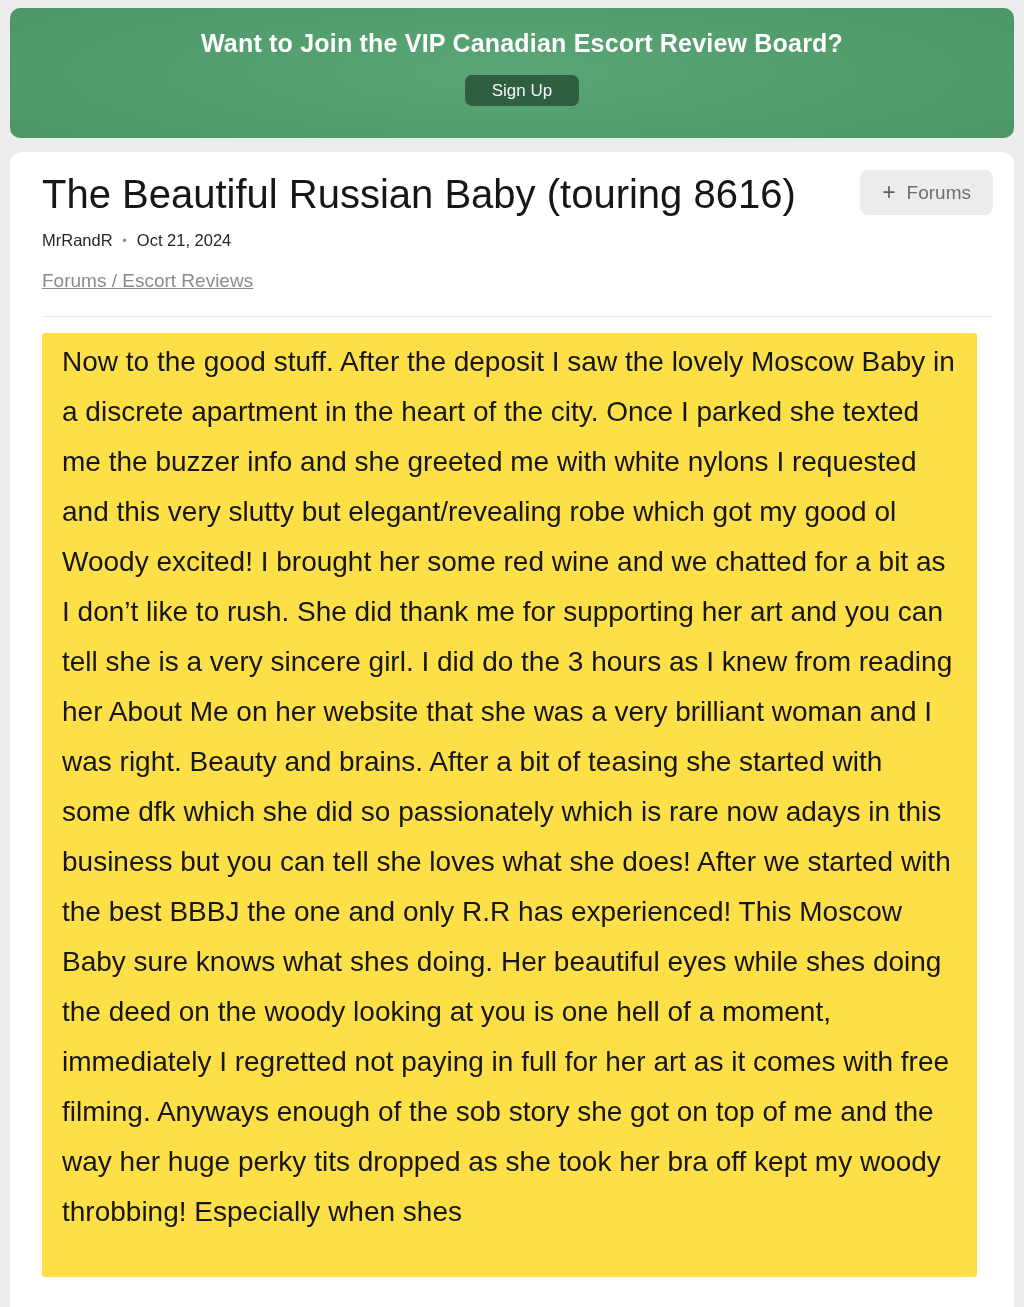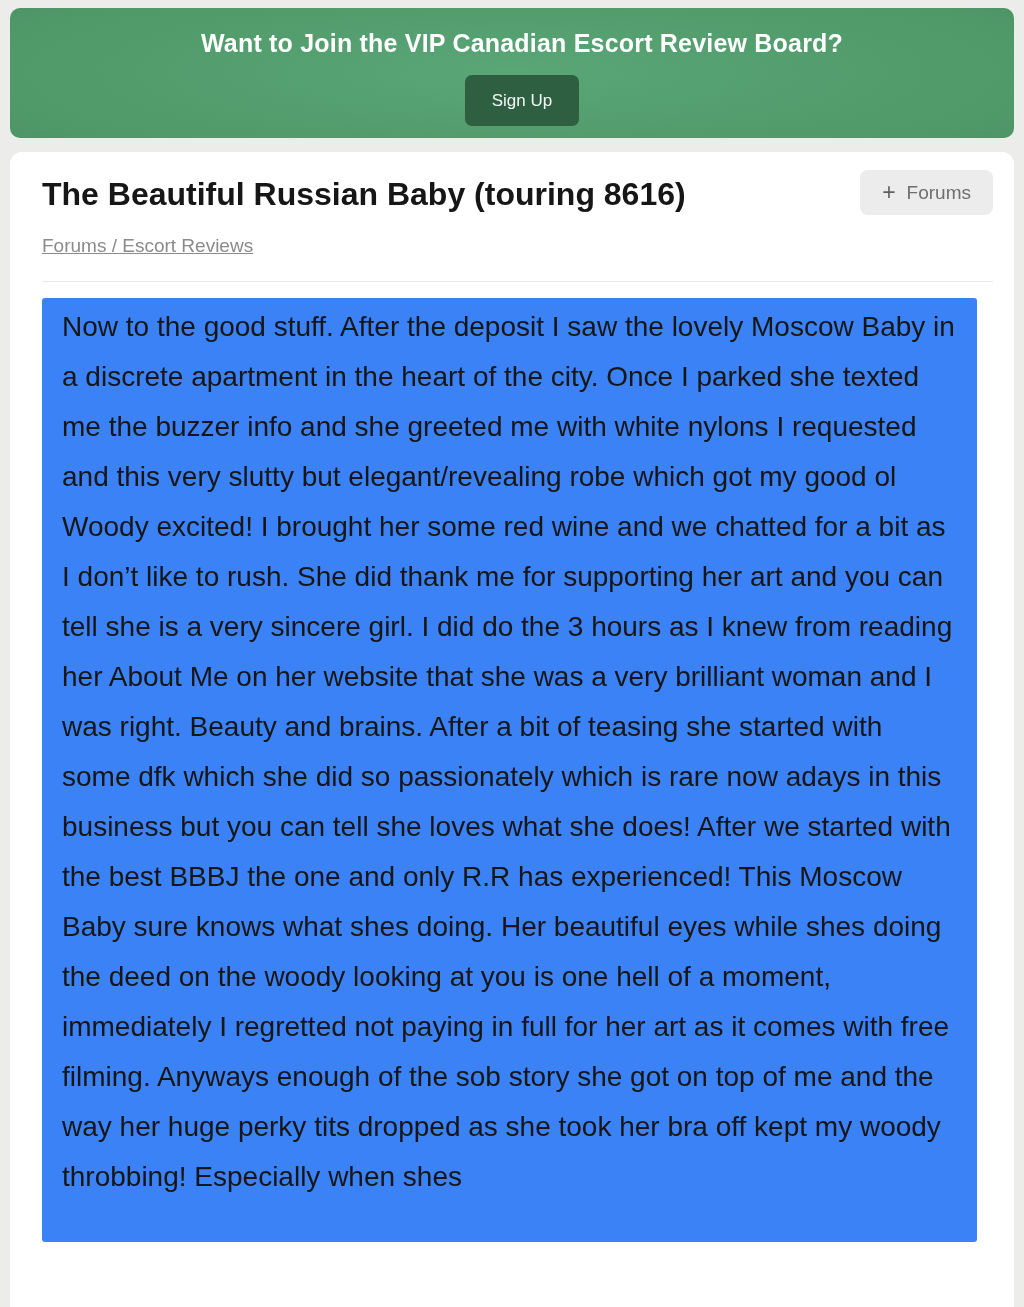--- a/index.html
+++ b/index.html
@@ -30,21 +30,21 @@
     font-size: 25px;
     font-weight: bold;
     letter-spacing: 0.2px;
   }
   .signup-button {
     margin-top: 17px;
     background: #2e5f41;
     color: #f4f7f5;
     font-family: "Liberation Sans", sans-serif;
     font-size: 17px;
-    height: 51px;
+    height: 31px;
     padding: 0 27px;
     border: none;
     border-radius: 7px;
     cursor: pointer;
   }
 
   
   .card {
     margin: 14px 10px 0;
     background: #ffffff;
@@ -53,22 +53,22 @@
     min-height: 1250px;
   }
   .post-header {
     display: flex;
     justify-content: space-between;
     align-items: flex-start;
   }
   .post-title {
     margin: 0;
     padding-left: 11px;
-    font-size: 32px;
-    font-weight: 700;
+    font-size: 40px;
+    font-weight: 400;
     color: #161616;
     line-height: 36px;
   }
   .comment-button {
     margin-top: -6px;
     flex: 0 0 auto;
     display: flex;
     align-items: center;
     gap: 11px;
     height: 45px;
@@ -111,21 +111,21 @@
   }
 
   .divider {
     border: none;
     border-top: 1px solid #e9e9e9;
     margin: 24px 0 0 11px;
   }
 
   .post-body {
     margin: 16px 16px 0 11px;
-    background: #3b82f6;
+    background: #fde047;
     border-radius: 3px;
     padding: 4px 20px 40px;
     font-size: 28px;
     line-height: 50px;
     color: #161616;
     word-wrap: break-word;
   }
 </style>
 </head>
 <body>
@@ -138,20 +138,25 @@
 <div class="card">
 
   <div class="post-header">
     <h1 class="post-title">The Beautiful Russian Baby (touring 8616)</h1>
     <button class="comment-button">
       <span class="plus-glyph">+</span>
       <span>Forums</span>
     </button>
   </div>
 
+  <div class="post-meta">
+    <span>MrRandR</span>
+    <span class="meta-dot">•</span>
+    <span>Oct 21, 2024</span>
+  </div>
 
   <a href="#" class="breadcrumb">Forums / Escort Reviews</a>
 
   <hr class="divider">
 
   <div class="post-body">Now to the good stuff. After the deposit I saw the lovely Moscow Baby in a discrete apartment in the heart of the city. Once I parked she texted me the buzzer info and she greeted me with white nylons I requested and this very slutty but elegant/revealing robe which got my good ol Woody excited! I brought her some red wine and we chatted for a bit as I don’t like to rush. She did thank me for supporting her art and you can tell she is a very sincere girl. I did do the 3 hours as I knew from reading her About Me on her website that she was a very brilliant woman and I was right. Beauty and brains. After a bit of teasing she started with some dfk which she did so passionately which is rare now adays in this business but you can tell she loves what she does! After we started with the best BBBJ the one and only R.R has experienced! This Moscow Baby sure knows what shes doing. Her beautiful eyes while shes doing the deed on the woody looking at you is one hell of a moment, immediately I regretted not paying in full for her art as it comes with free filming. Anyways enough of the sob story she got on top of me and the way her huge perky tits dropped as she took her bra off kept my woody throbbing! Especially when shes</div>
 
 </div>
 
 </body></html>

